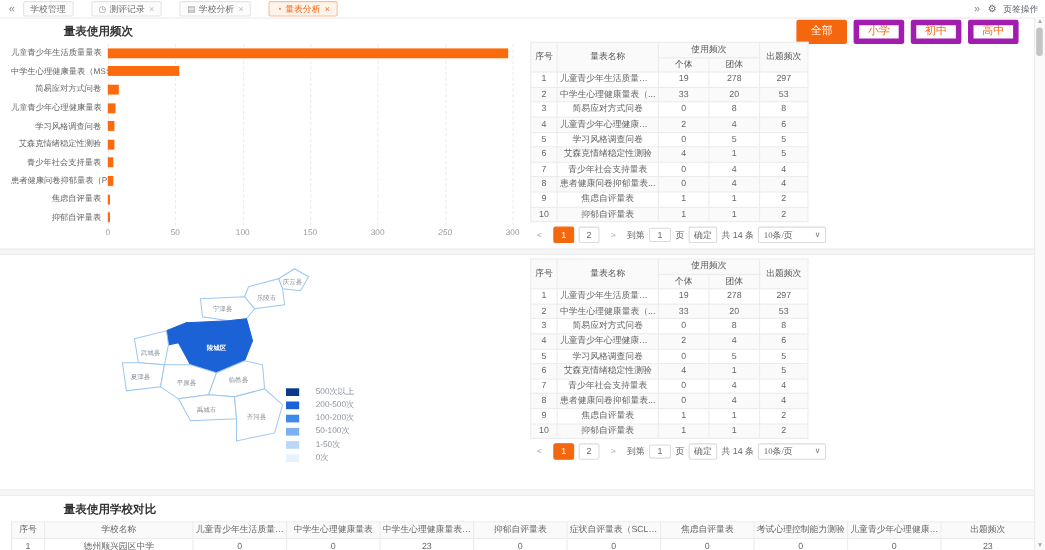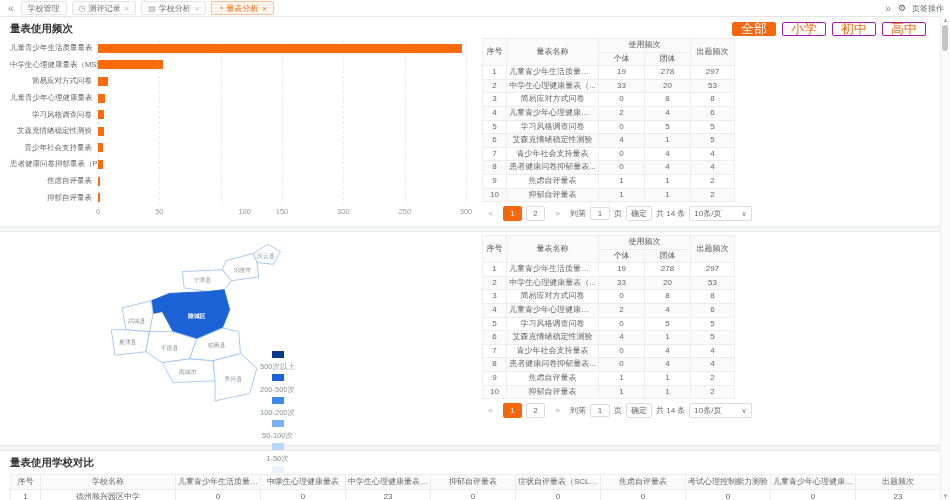--- a/index.html
+++ b/index.html
@@ -4,38 +4,38 @@
 <style>
   html,body{margin:0;padding:0;}
   body{width:950px;height:500px;overflow:hidden;background:#f0f2f5;
        font-family:"Liberation Sans","DejaVu Sans",sans-serif;font-size:9px;color:#555;}
   .app{position:relative;width:950px;height:500px;background:#fff;overflow:hidden;}
 
   
   .tabbar{height:16px;display:flex;align-items:center;background:#fff;
           border-bottom:1px solid #e6e6e6;padding:0 6px;gap:5px;}
   .collapse{color:#8a8a8a;font-size:10px;cursor:pointer;padding:0 2px;}
-  .tabs{display:flex;gap:5px;flex:1;}
+  .tabs{display:flex;gap:16px;flex:1;}
   .tab{display:flex;align-items:center;gap:3px;height:12px;padding:0 6px;
        border:1px solid #e4e4e4;border-radius:2px;background:#fcfcfc;color:#707070;font-size:8px;}
   .tab .ticon{font-size:8px;color:#9a9a9a;}
   .tab .tclose{font-size:8px;color:#b5b5b5;margin-left:1px;}
   .tab.active{background:#fff4ec;border-color:#f7c09a;color:#f5670f;}
   .tab.active .ticon,.tab.active .tclose{color:#f5670f;}
   .tab-actions{display:flex;align-items:center;gap:6px;color:#60666e;font-size:8px;}
   .tab-actions .gear{font-size:9px;color:#60666e;}
 
   
   .panel{background:#fff;padding:3px 10px 0 10px;}
   .divider{height:4px;background:#f4f5f7;border-top:1px solid #ebebeb;border-bottom:1px solid #ebebeb;}
   .panel-head{display:flex;align-items:center;justify-content:space-between;height:18px;}
-  .panel-title{font-size:10.5px;font-weight:bold;color:#333;}
+  .panel-title{font-size:10.5px;font-weight:bold;color:#333;margin-left:48px;}
   .filter-group{display:flex;gap:6px;margin-right:14px;}
-  .fbtn{border:1px solid #a21caf;color:#f5670f;background:#fff;border-radius:2px;
-        padding:1px 8px;font-size:13px;line-height:10px;}
+  .fbtn{border:5px solid #a21caf;color:#f5670f;background:#fff;border-radius:2px;
+        padding:1px 8px;font-size:10px;line-height:10px;}
   .fbtn.active{background:#f5670f;border-color:#f5670f;color:#fff;}
 
   .split{display:flex;align-items:flex-start;}
 
   
   .chart{width:460px;position:relative;margin-top:2px;}
   .chart-grid{position:absolute;left:88px;right:4px;top:0;bottom:13px;}
   .vline{position:absolute;top:0;bottom:0;width:0;border-left:1px dashed #ececec;}
   .bar-row{display:flex;align-items:center;height:16.6px;position:relative;}
   .bar-label{width:82px;padding-right:6px;text-align:right;color:#666;font-size:7.5px;
@@ -56,32 +56,32 @@
 
   .pager{display:flex;align-items:center;gap:4px;margin-top:4px;font-size:8px;color:#666;}
   .pg{min-width:13px;height:13px;line-height:13px;text-align:center;border:1px solid #dcdcdc;
       border-radius:2px;background:#fff;padding:0 2px;color:#666;}
   .pg.active{background:#f5670f;border-color:#f5670f;color:#fff;}
   .pg.arrow{border:none;background:none;color:#999;}
   .jump-input{width:18px;height:11px;border:1px solid #dcdcdc;border-radius:2px;
       text-align:center;font-size:8px;color:#666;padding:0;}
   .confirm{border:1px solid #dcdcdc;border-radius:2px;height:13px;line-height:13px;padding:0 4px;}
   .sizer{border:1px solid #dcdcdc;border-radius:2px;height:13px;line-height:13px;padding:0 4px;
-      display:flex;align-items:center;gap:20px;}
+      display:flex;align-items:center;gap:20px;font-family:Liberation Serif, serif;}
   .sizer .caret{font-size:7px;color:#777;}
 
   
   .map-wrap{width:460px;height:186px;position:relative;}
   .map-wrap svg{position:absolute;left:50px;top:2px;}
   .region{fill:#ffffff;stroke:#9cc6f2;stroke-width:1;}
   .region.hl{fill:#1a62d6;stroke:#1a62d6;}
   .maplabel{fill:#8a9099;font-size:6.5px;font-family:"Liberation Sans",sans-serif;text-anchor:middle;}
   .maplabel.hl{fill:#ffffff;font-weight:bold;}
   .legend{position:absolute;left:250px;top:116px;display:flex;flex-direction:column;gap:2px;}
-  .legend-item{display:flex;align-items:center;gap:4px;font-size:7.5px;color:#8a9099;flex-direction:column;}
+  .legend-item{display:flex;align-items:center;gap:15px;font-size:7.5px;color:#8a9099;}
   .legend-swatch{width:12px;height:7px;display:inline-block;}
 
   
   .school-table{width:930px;table-layout:fixed;margin-top:2px;}
   .school-table th,.school-table td{border:1px solid #ececec;text-align:center;font-size:8px;
       color:#666;height:14px;line-height:14px;padding:0 2px;white-space:nowrap;
       overflow:hidden;text-overflow:ellipsis;}
   .school-table th{background:#fafafa;font-weight:normal;}
 
   
@@ -204,21 +204,21 @@
             <div class="bar-row">
               <div class="bar-label">抑郁自评量表</div>
               <div class="bar-track">
                 <div class="bar" style="width: 0.666667%; background: rgb(251, 106, 13);"></div>
               </div>
             </div>
           </div>
         <div class="x-axis" id="bar-axis">
             <span class="x-tick" style="left: 0%;">0</span>
             <span class="x-tick" style="left: 16.6667%;">50</span>
-            <span class="x-tick" style="left: 33.3333%; margin-left: 24px;">100</span>
+            <span class="x-tick" style="left: 33.3333%;">100</span>
             <span class="x-tick" style="left: 50%;">150</span>
             <span class="x-tick" style="left: 66.6667%;">300</span>
             <span class="x-tick" style="left: 83.3333%; font-style: italic;">250</span>
             <span class="x-tick" style="left: 100%;">300</span>
           </div>
       </div>
       <div style="margin-left:12px;">
         <table class="usage-table">
           <colgroup>
               <col style="width:24px">

